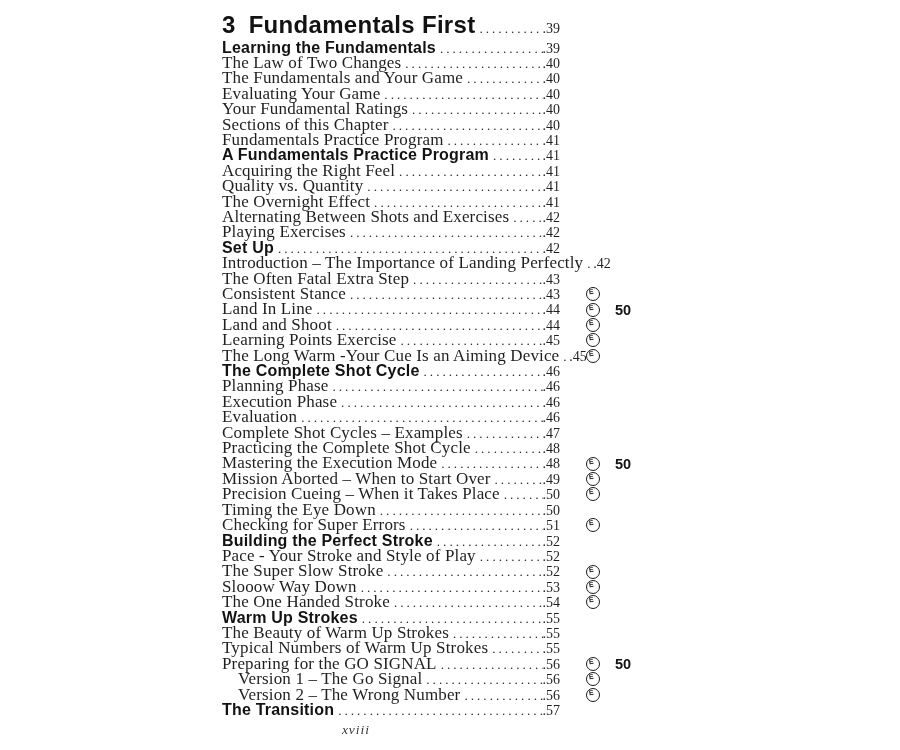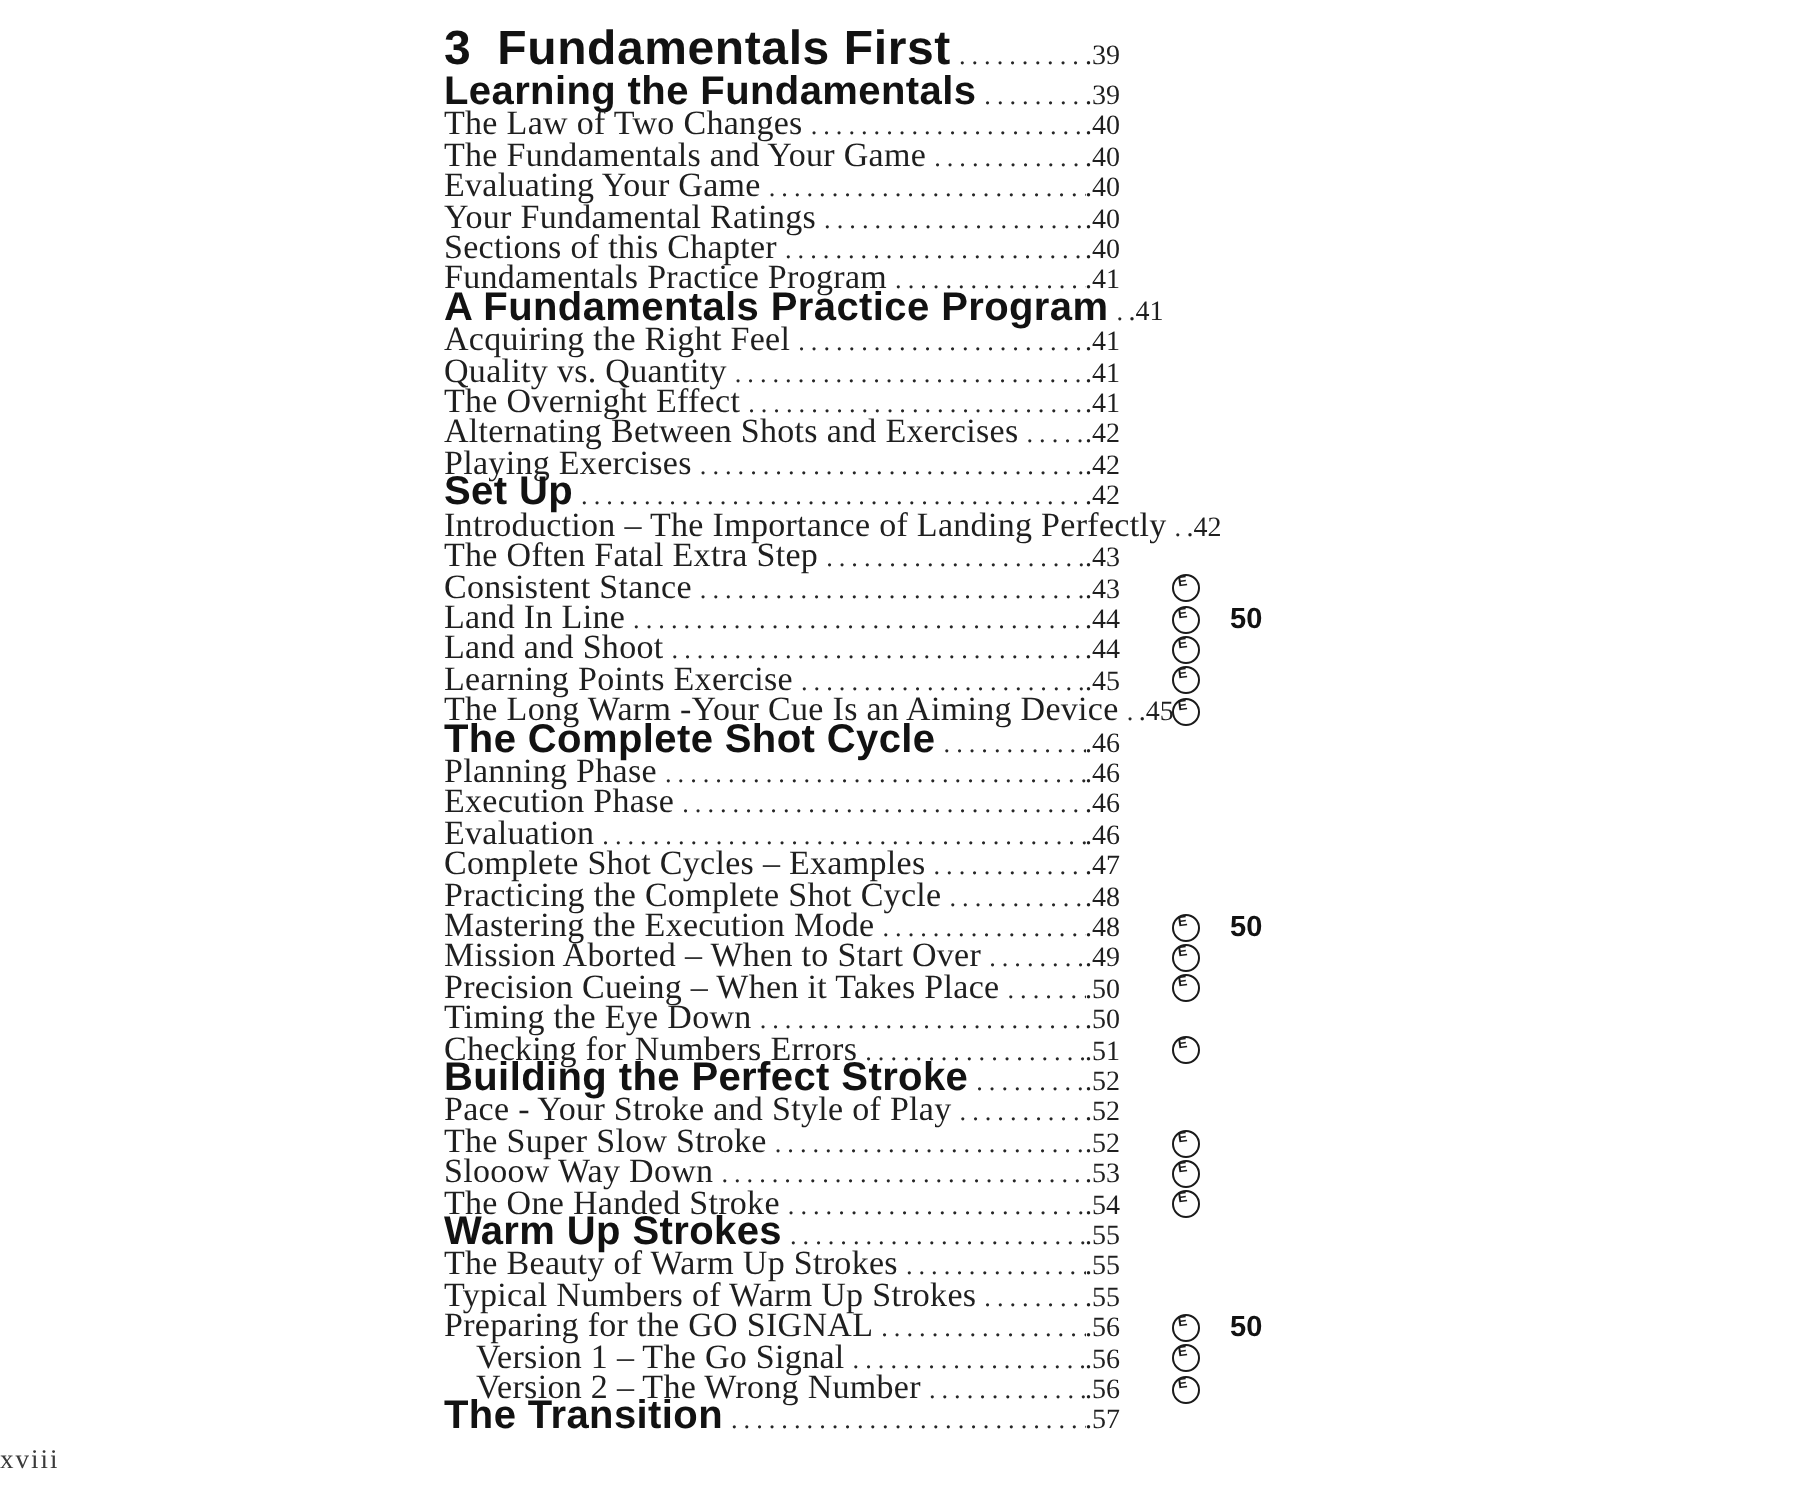--- a/index.html
+++ b/index.html
@@ -38,21 +38,21 @@
     flex: 0 0 338px; width: 338px;
     line-height: 15.42px;
   }
   .label {
     white-space: nowrap;
     font-size: 17px; letter-spacing: 0.15px;
   }
   .row.indent .label { padding-left: 16px; }
   .row.heading .label {
     font-family: "Liberation Sans", sans-serif;
-    font-weight: bold; font-size: 20px; color: #121212;
+    font-weight: bold; font-size: 16px; color: #121212;
     letter-spacing: 0.2px;
   }
   .leader {
     flex: 1 1 auto; min-width: 6px;
     overflow: hidden; white-space: nowrap;
     letter-spacing: 3px; font-size: 13.2px; color: #262626;
     margin-left: 4px;
   }
   .ch-leader { line-height: 27px; }
   .page-num {
@@ -81,21 +81,22 @@
   }
   .badge {
     flex: none;
     margin-left: 15px;
     font-family: "Liberation Sans", sans-serif;
     font-weight: bold; font-size: 14.5px; color: #121212;
   }
 
   .footer {
     position: absolute; left: 0; top: 722px; width: 712px;
-    font-size: 13.5px; letter-spacing: 1px; color: #3a3a3a;
+    text-align: center;
+    font-size: 13.5px; letter-spacing: 1px; color: #3a3a3a; font-style: italic;
   }
 </style>
 </head>
 <body>
 
 <div class="page">
   <div class="toc">
 
     <div class="chapter-row">
       <span class="ch-num">3</span>
@@ -343,21 +344,21 @@
         </div>
         <div class="row">
           <div class="row-main">
             <span class="label">Timing the Eye Down</span>
             <span class="leader">..................................................................................................................................</span>
             <span class="page-num">50</span>
           </div>
         </div>
         <div class="row">
           <div class="row-main">
-            <span class="label">Checking for Numbers Errors</span>
+            <span class="label">Checking for Super Errors</span>
             <span class="leader">..................................................................................................................................</span>
             <span class="page-num">51</span>
           </div>
           <span class="ex-icon">
             <i class="ex-letter">E</i>
           </span>
         </div>
         <div class="row heading">
           <div class="row-main">
             <span class="label">Building the Perfect Stroke</span>

